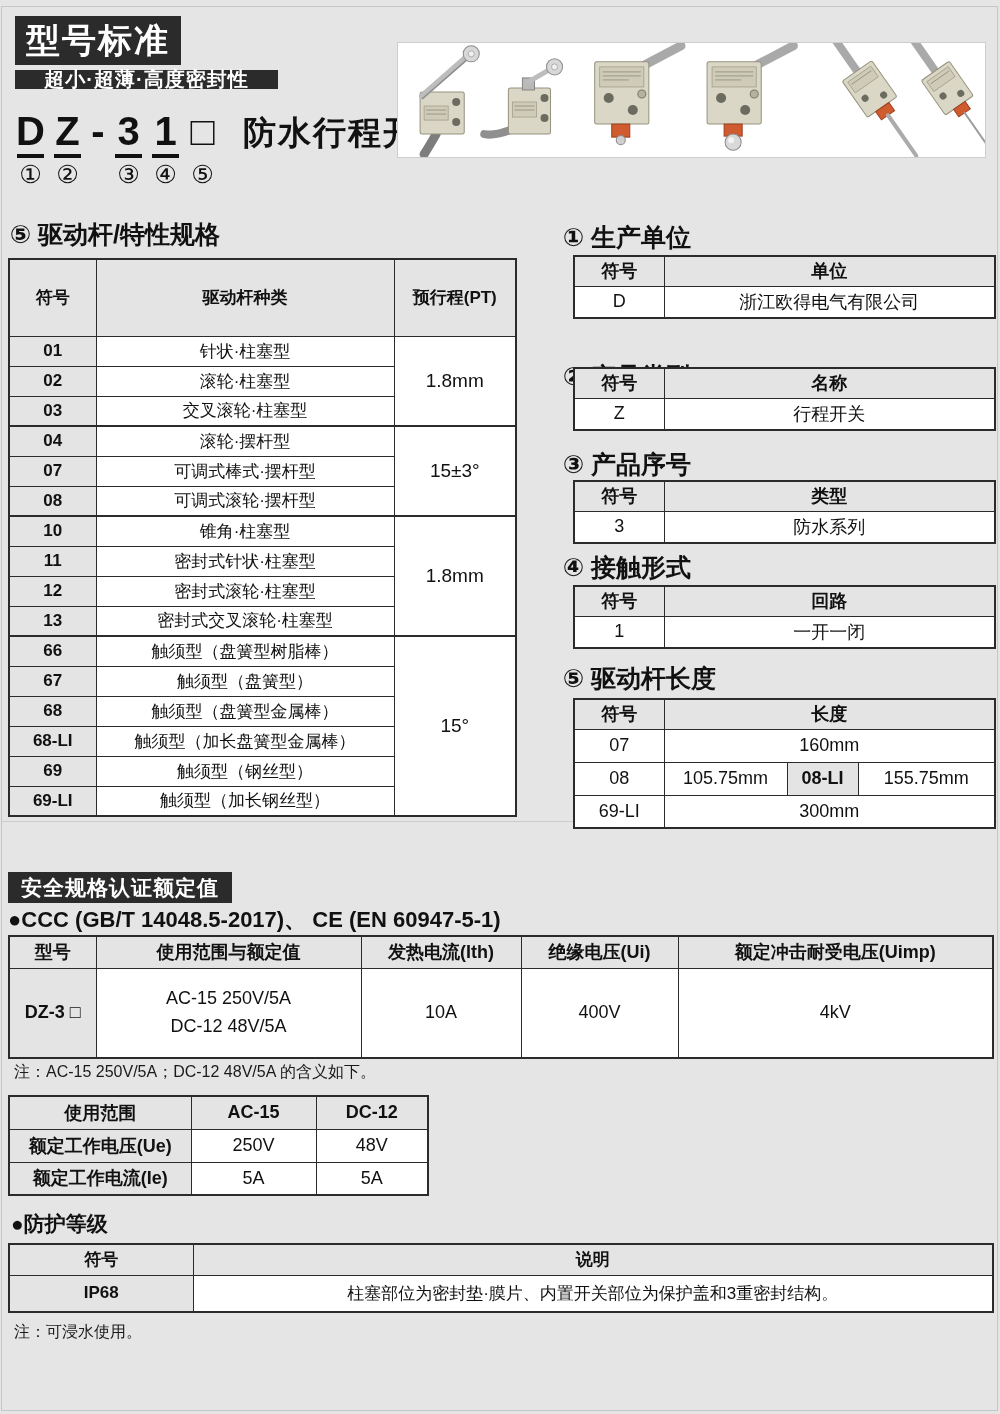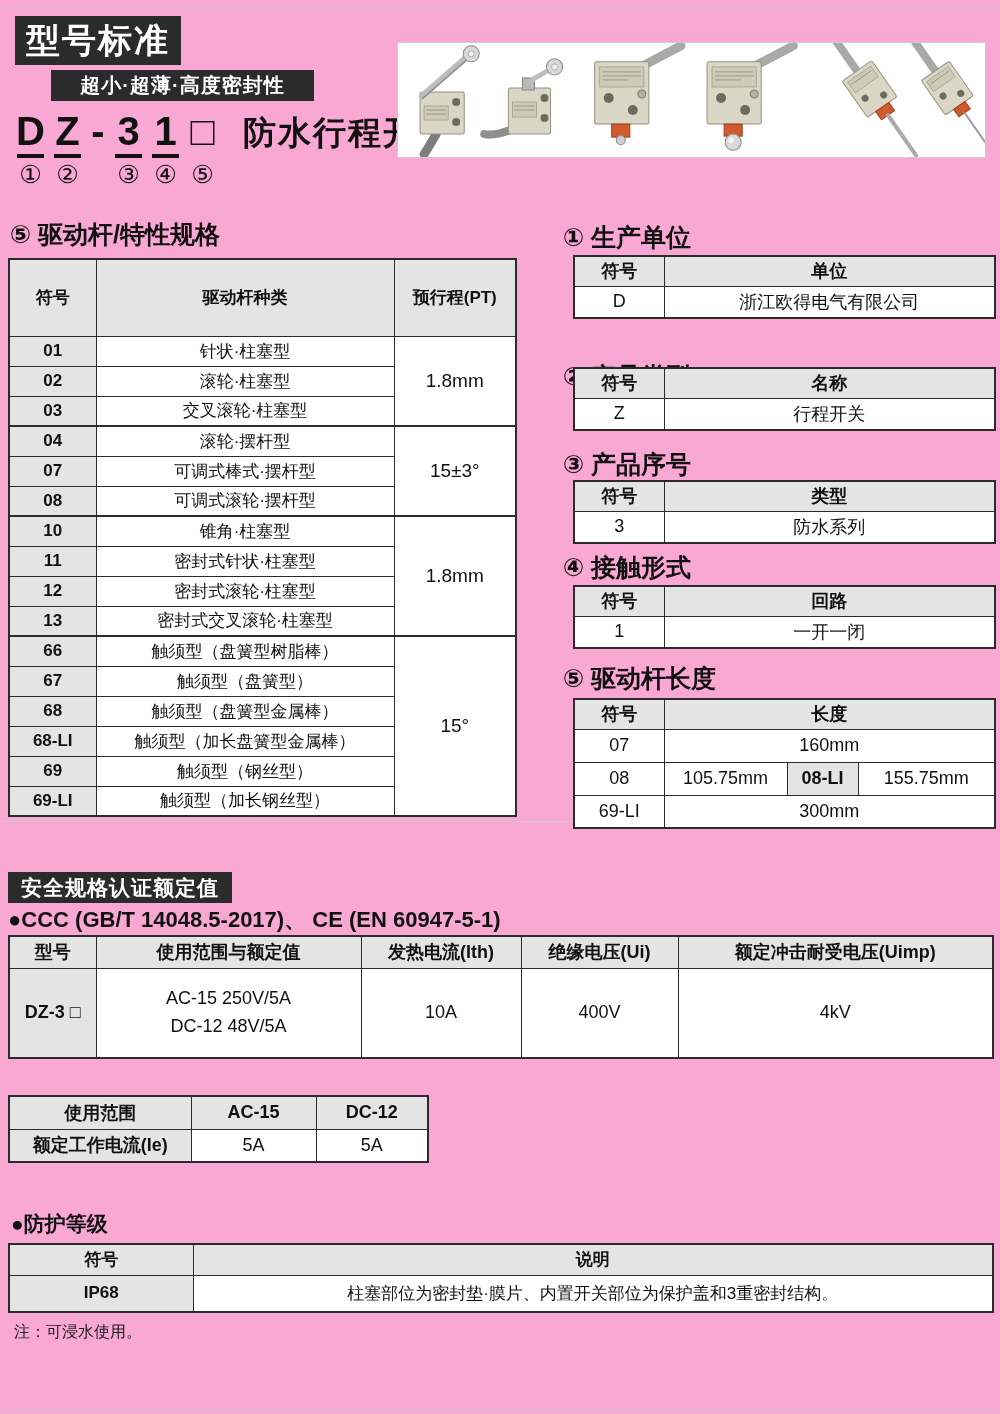--- a/index.html
+++ b/index.html
@@ -1,24 +1,24 @@
 <!DOCTYPE html>
 <html><head>
 <meta charset="utf-8">
 <style>
   html,body{margin:0;padding:0;background:#ffffff;}
   body{font-family:"Liberation Sans","DejaVu Sans",sans-serif;color:#111;}
-  .page{position:relative;width:1000px;height:1414px;background:#f9a8d4;overflow:hidden;}
+  .page{position:relative;width:1000px;height:1414px;background:#e5e5e5;overflow:hidden;}
   .frame{position:absolute;left:1px;top:6px;right:2px;bottom:3px;border:1px solid #c6c6c6;pointer-events:none;}
   .divider{position:absolute;left:2px;top:821px;width:995px;height:1px;background:#cccccc;}
 
   .abs{position:absolute;}
   .badge{background:#2b2b2b;color:#fff;font-weight:700;display:flex;align-items:center;justify-content:center;}
   .badge.main{left:15px;top:16px;width:166px;height:49px;font-size:34px;letter-spacing:2px;}
-  .badge.sub{left:15px;top:70px;width:263px;height:31px;font-size:20px;letter-spacing:1px;margin-left:36px;}
+  .badge.sub{left:15px;top:70px;width:263px;height:19px;font-size:20px;letter-spacing:1px;}
   .badge.safety{left:8px;top:872px;width:224px;height:31px;font-size:21px;letter-spacing:1px;}
 
   .model-line{left:12px;top:108px;display:flex;align-items:flex-end;}
   .mc{display:flex;flex-direction:column;align-items:center;width:37px;}
   .mc.narrow{width:24px;}
   .mc .ch{font-size:40px;font-weight:700;line-height:46px;}
   .mc .ul{width:27px;height:4px;background:#111;margin-top:0px;}
   .mc .ul.off{visibility:hidden;}
   .mc .ci{font-size:25px;line-height:27px;margin-top:3px;color:#111;}
   .model-name{font-size:33px;font-weight:700;margin:0 0 32px 22px;letter-spacing:2px;}
@@ -388,34 +388,40 @@
             <td class="g">DZ-3 □</td>
             <td class="pre">AC-15 250V/5A
 DC-12 48V/5A</td>
             <td>10A</td>
             <td>400V</td>
             <td>4kV</td>
           </tr>
         </tbody>
       </table>
     </div>
+  <div class="abs note" style="left:14px;top:1062px;">注：AC-15 250V/5A；DC-12 48V/5A 的含义如下。</div>
   <div class="abs" style="left:8px;top:1095px;">
       <table class="t" style="font-size: 18px;">
         <colgroup>
           <col style="width: 182px;">
           <col style="width: 125px;">
           <col style="width: 112px;">
         </colgroup>
         <tbody>
           <tr style="height: 33px;">
             <td class="g">使用范围</td>
             <td class="g">AC-15</td>
             <td class="g">DC-12</td>
           </tr>
           <tr style="height: 33px;">
+            <td class="g">额定工作电压(Ue)</td>
+            <td>250V</td>
+            <td>48V</td>
+          </tr>
+          <tr style="height: 33px;">
             <td class="g">额定工作电流(Ie)</td>
             <td>5A</td>
             <td>5A</td>
           </tr>
         </tbody>
       </table>
     </div>
 
   <div class="abs sec-title" style="left:11px;top:1210px;font-size:21px;">●防护等级</div>
   <div class="abs" style="left:8px;top:1243px;">

